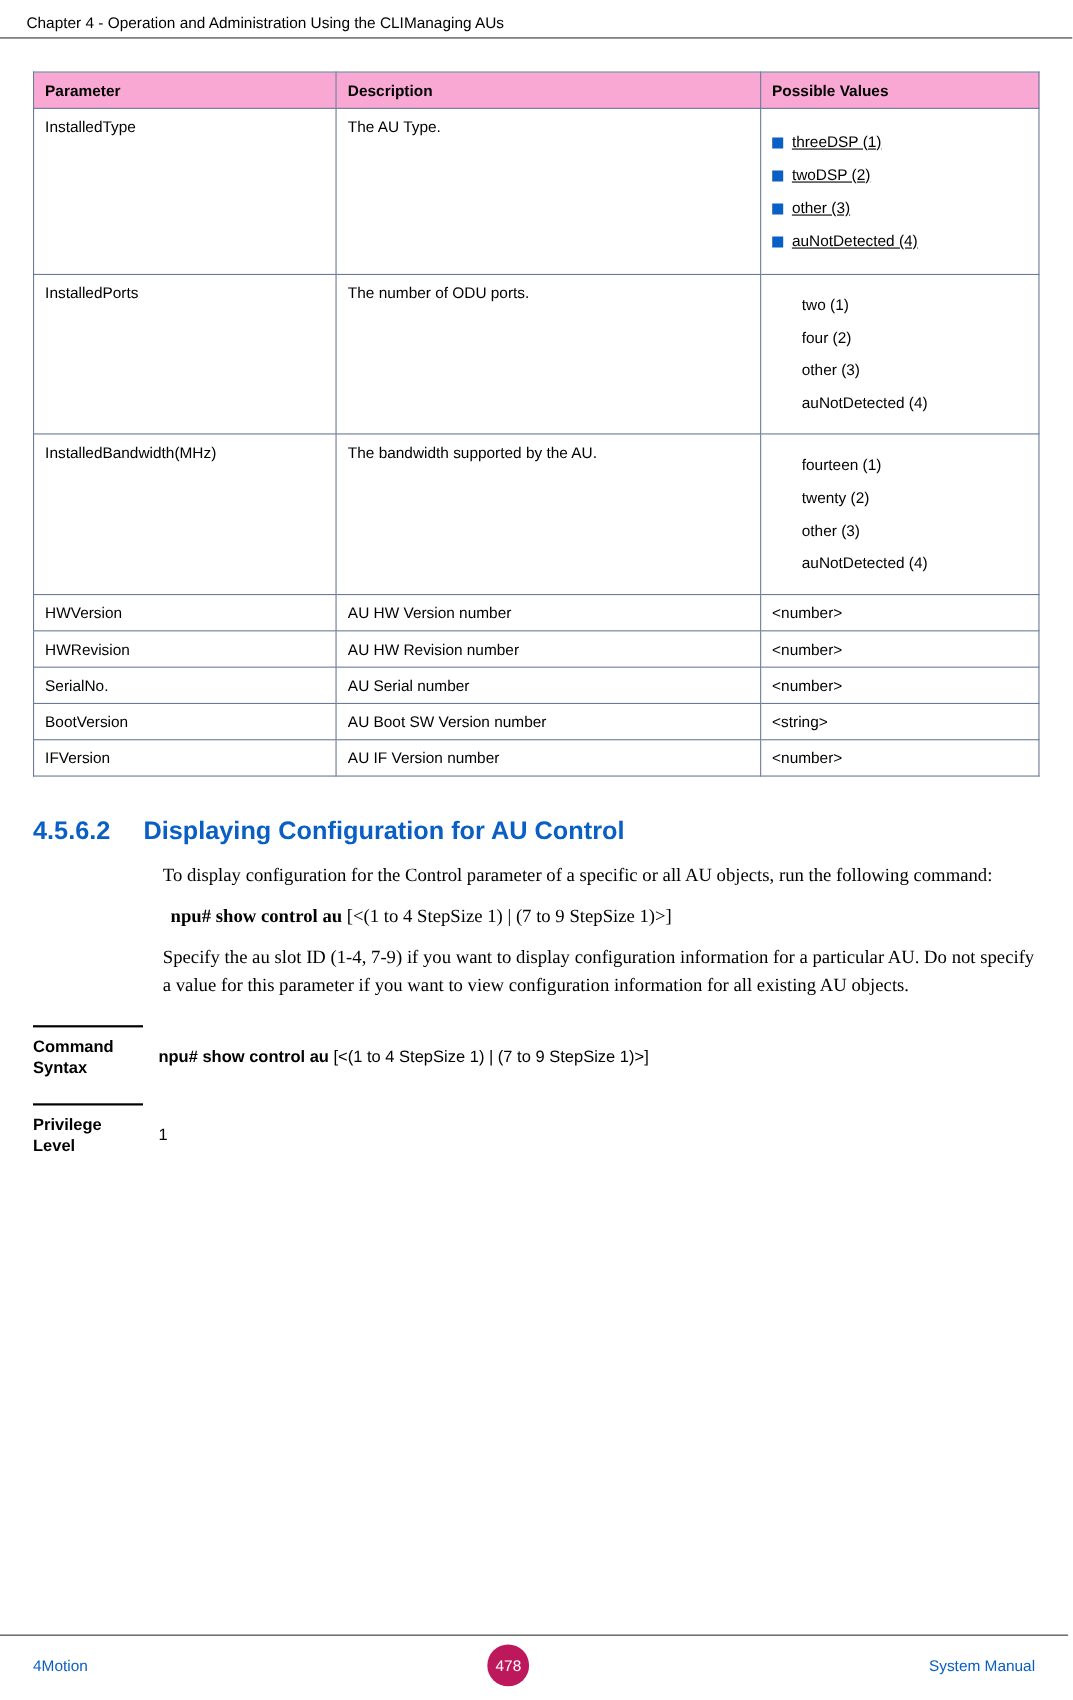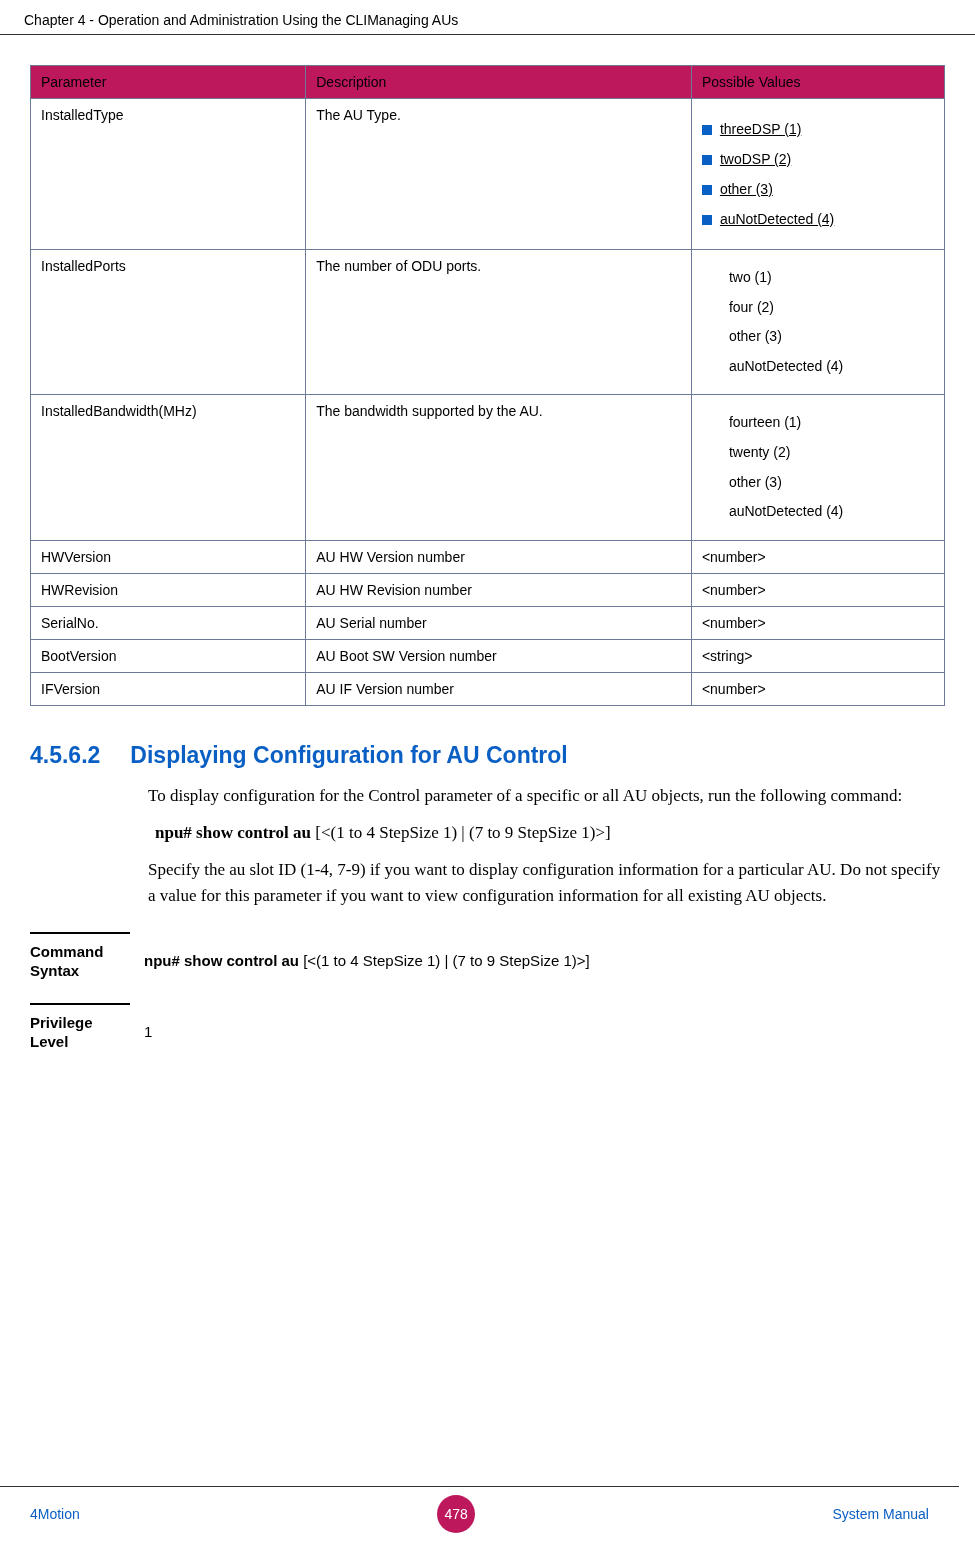--- a/index.html
+++ b/index.html
@@ -28,22 +28,22 @@
     margin-bottom: 36px;
     font-size: 14px;
   }
   table.params th, table.params td {
     border: 1px solid #6b7a99;
     padding: 8px 10px;
     text-align: left;
     vertical-align: top;
   }
   table.params th {
-    background: #be185d;
-    font-weight: normal;
+    background: #f9a8d4;
+    font-weight: bold;
   }
   .bullet-sq {
     display: inline-block;
     width: 10px;
     height: 10px;
     background: #0a5fc4;
     margin-right: 8px;
     vertical-align: middle;
   }
   .value-list { line-height: 1.4; margin-left: 27px; }
@@ -95,21 +95,21 @@
     font-size: 15px;
     padding-top: 8px;
     flex: 1;
   }
   .cmd-block .right-text .bold { font-weight: bold; }
 
   .page-footer {
     position: absolute;
     bottom: 12px;
     left: 0;
-    right: 16px;
+    right: 4px;
     padding: 8px 30px 0 30px;
     border-top: 1px solid #333;
     display: flex;
     align-items: center;
     justify-content: space-between;
     font-size: 14px;
   }
   .page-footer .pnum {
     background: #be185d;
     color: #fff;

